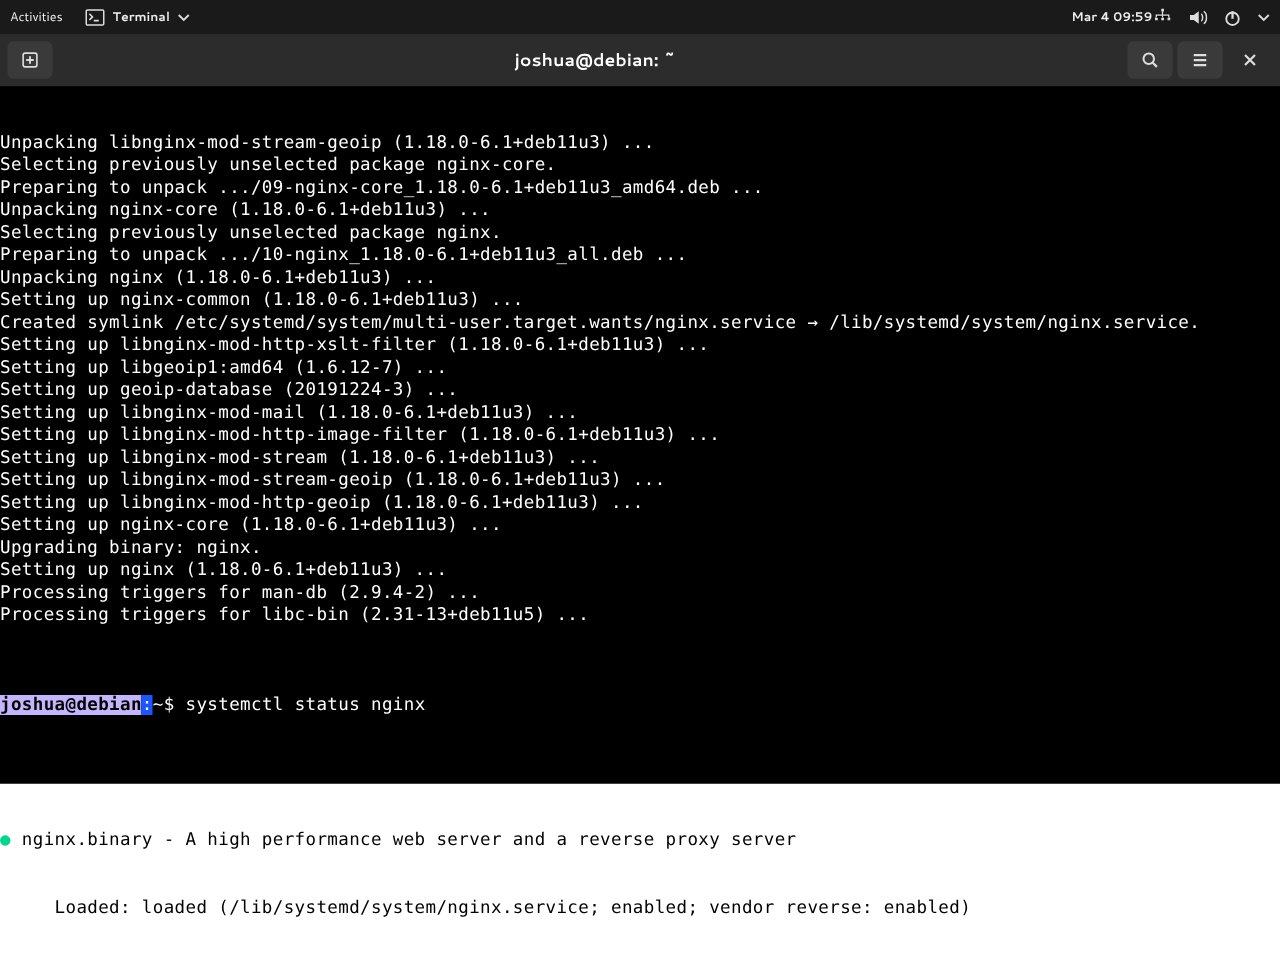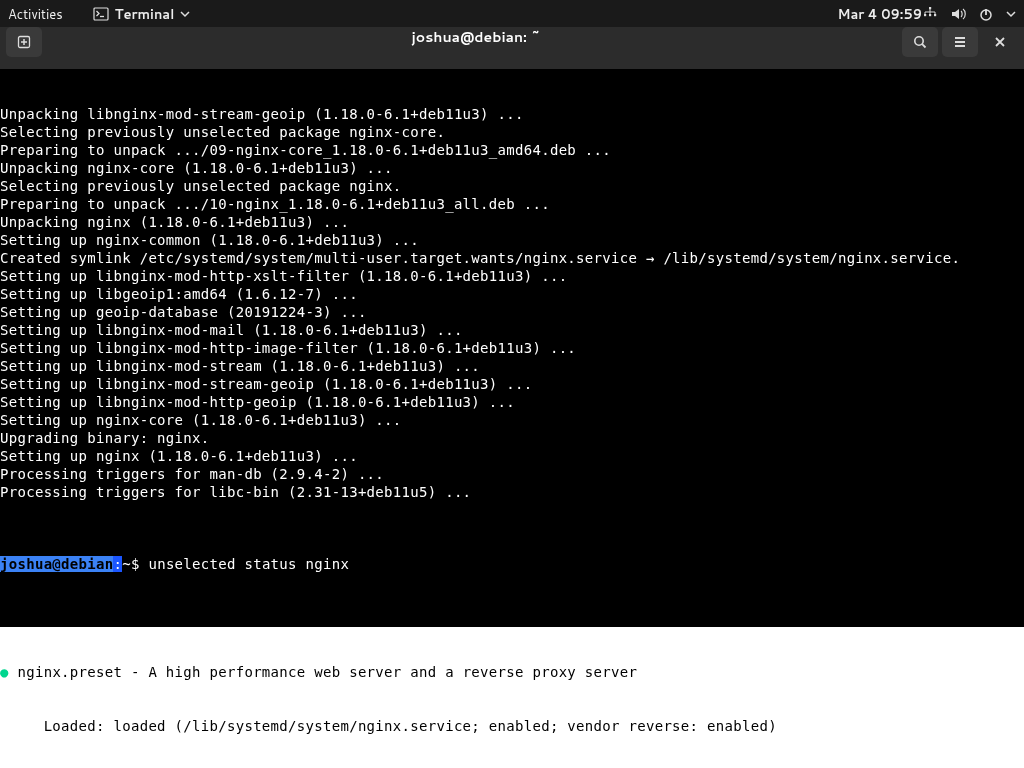--- a/index.html
+++ b/index.html
@@ -12,34 +12,34 @@
       color: #fff;
       overflow: hidden;
     }
     .topbar {
       height: 27px;
       background: #1a1a1a;
       display: flex;
       align-items: center;
       padding: 0 8px;
       font-family: "Cantarell", sans-serif;
-      font-size: 13px;
+      font-size: 10px;
       color: #eee;
     }
     .topbar-left { display: flex; align-items: center; gap: 18px; }
     .topbar-center { flex: 1; text-align: right; font-weight: 600; }
     .topbar-right { display: flex; align-items: center; gap: 12px; }
-    .terminal-app { display: flex; align-items: center; gap: 6px; margin-left: 12px; }
+    .terminal-app { display: flex; align-items: center; gap: 6px; }
     .terminal-app .bold { font-weight: 700; }
     .icon { display: inline-flex; align-items: center; justify-content: center; }
     .titlebar {
       height: 42px;
       background: #2c2c2c;
       display: flex;
-      align-items: flex-start;
+      align-items: center;
       padding: 0 6px;
       font-family: "Cantarell", sans-serif;
       color: #fff;
     }
     .titlebar-left { width: 44px; display: flex; }
     .titlebar-center { flex: 1; text-align: center; font-weight: 700; font-size: 14px; }
     .titlebar-right { display: flex; gap: 4px; }
     .titlebar-btn {
       width: 36px;
       height: 30px;
@@ -51,21 +51,21 @@
       cursor: pointer;
     }
     .titlebar-btn.plain { background: transparent; }
     .terminal {
       padding: 0;
       line-height: 18px;
       letter-spacing: 0.3px;
       white-space: pre;
     }
     .line { white-space: pre; }
-    .prompt-user { background: #3b82f6; color: #000; font-weight: bold; }
+    .prompt-user { background: #c4b5fd; color: #000; font-weight: bold; }
     .prompt-colon { background: #1b56ff; color: #fff; }
     .prompt-tilde-dollar { color: #fff; }
     .bullet-active { color: #00d68f; }
     .status-block { background: #fff; color: #000; }
     .status-block .line { white-space: pre; }
   </style>
 </head>
 <body>
 
 <div class="topbar">
@@ -150,24 +150,24 @@
             <path d="M3 3l8 8M11 3l-8 8" stroke="#ddd" stroke-width="1.8"></path>
           </svg>
       </span>
     </div>
   </div>
 </div>
 
 <div class="terminal">
   <div id="top-lines"><div class="line">Unpacking libnginx-mod-stream-geoip (1.18.0-6.1+deb11u3) ...</div><div class="line">Selecting previously unselected package nginx-core.</div><div class="line">Preparing to unpack .../09-nginx-core_1.18.0-6.1+deb11u3_amd64.deb ...</div><div class="line">Unpacking nginx-core (1.18.0-6.1+deb11u3) ...</div><div class="line">Selecting previously unselected package nginx.</div><div class="line">Preparing to unpack .../10-nginx_1.18.0-6.1+deb11u3_all.deb ...</div><div class="line">Unpacking nginx (1.18.0-6.1+deb11u3) ...</div><div class="line">Setting up nginx-common (1.18.0-6.1+deb11u3) ...</div><div class="line">Created symlink /etc/systemd/system/multi-user.target.wants/nginx.service → /lib/systemd/system/nginx.service.</div><div class="line">Setting up libnginx-mod-http-xslt-filter (1.18.0-6.1+deb11u3) ...</div><div class="line">Setting up libgeoip1:amd64 (1.6.12-7) ...</div><div class="line">Setting up geoip-database (20191224-3) ...</div><div class="line">Setting up libnginx-mod-mail (1.18.0-6.1+deb11u3) ...</div><div class="line">Setting up libnginx-mod-http-image-filter (1.18.0-6.1+deb11u3) ...</div><div class="line">Setting up libnginx-mod-stream (1.18.0-6.1+deb11u3) ...</div><div class="line">Setting up libnginx-mod-stream-geoip (1.18.0-6.1+deb11u3) ...</div><div class="line">Setting up libnginx-mod-http-geoip (1.18.0-6.1+deb11u3) ...</div><div class="line">Setting up nginx-core (1.18.0-6.1+deb11u3) ...</div><div class="line">Upgrading binary: nginx.</div><div class="line">Setting up nginx (1.18.0-6.1+deb11u3) ...</div><div class="line">Processing triggers for man-db (2.9.4-2) ...</div><div class="line">Processing triggers for libc-bin (2.31-13+deb11u5) ...</div></div>
 
-  <div class="line"><span class="prompt-user">joshua@debian</span><span class="prompt-colon">:</span><span class="prompt-tilde-dollar">~</span><span class="prompt-tilde-dollar">$ </span><span>unselected status nginx</span></div>
+  <div class="line"><span class="prompt-user">joshua@debian</span><span class="prompt-colon">:</span><span class="prompt-tilde-dollar">~</span><span class="prompt-tilde-dollar">$ </span><span>systemctl status nginx</span></div>
 
   <div class="status-block">
-    <div class="line"><span class="bullet-active">●</span><span> nginx.preset - A high performance web server and a reverse proxy server</span></div>
+    <div class="line"><span class="bullet-active">●</span><span> nginx.binary - A high performance web server and a reverse proxy server</span></div>
     <div class="line">     Loaded: loaded (/lib/systemd/system/nginx.service; enabled; vendor reverse: enabled)</div>
     
     
     
     
     
     
     
     
     

